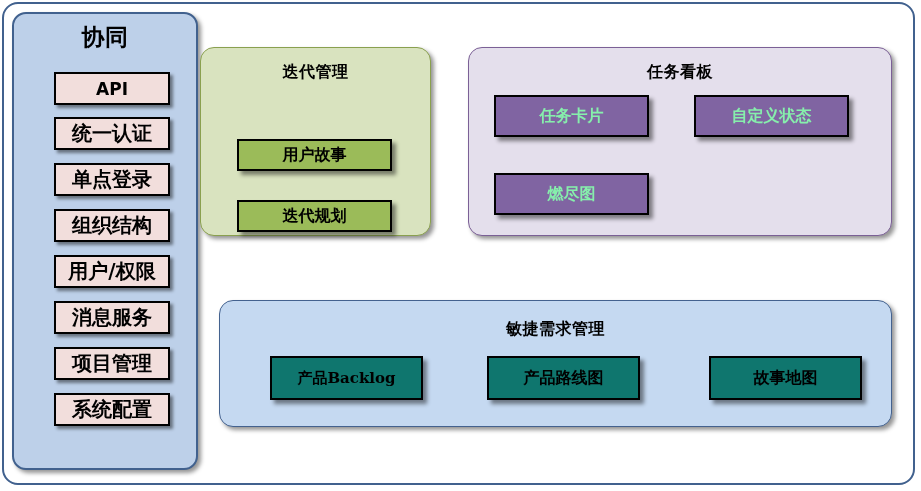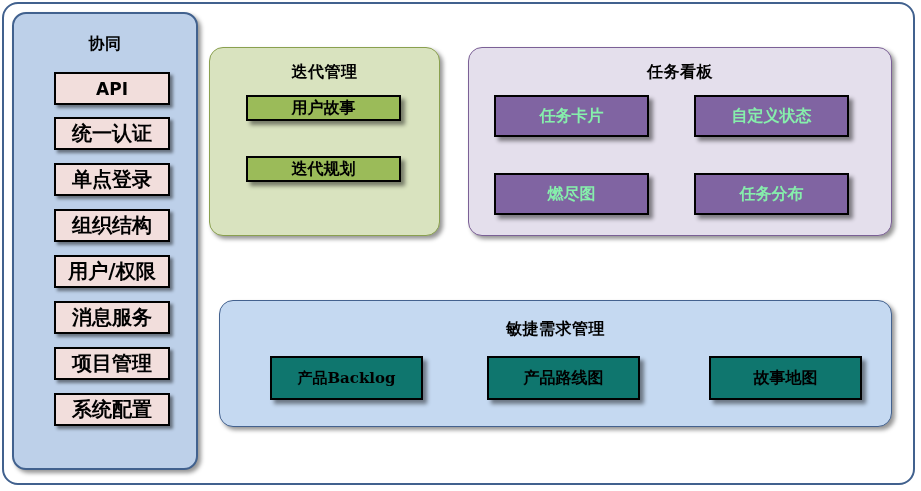--- a/index.html
+++ b/index.html
@@ -52,22 +52,22 @@
   
   #sidebar-panel {
     left: 12px;
     top: 12px;
     width: 186px;
     height: 458px;
     background: #bdd0e9;
     border: 2px solid #41618e;
   }
   #sidebar-title {
-    top: 20px;
-    font-size: 16px;
+    top: 8px;
+    font-size: 23px;
     font-family: Liberation Sans, sans-serif;
   }
   .sidebar-item {
     position: absolute;
     left: 40px;
     width: 116px;
     height: 33px;
     box-sizing: border-box;
     background: #f2dedc;
     border: 2px solid #000000;
@@ -81,48 +81,49 @@
     font-weight: bold;
   }
   .sidebar-item.latin {
     font-family: "DejaVu Sans", "Liberation Sans", sans-serif;
     font-size: 17px;
     align-items: center;
   }
 
   
   #iteration-panel {
-    left: 209px;
+    left: 200px;
     top: 47px;
     width: 231px;
     height: 189px;
     background: #d9e3bf;
     border: 1.5px solid #8aa04f;
   }
   #iteration-title {
     top: 14px;
     font-size: 16px;
     font-family: "DejaVu Sans", "Liberation Sans", sans-serif;
   }
   .green-box {
     position: absolute;
     left: 36px;
     width: 155px;
-    height: 26px;
+    height: 32px;
     box-sizing: border-box;
     background: #9bbb59;
     border: 2px solid #000000;
     box-shadow: 4px 4px 4px rgba(0,0,0,0.45);
     display: flex;
     align-items: center;
     justify-content: center;
     font-size: 16px;
     color: #000000;
     font-family: "DejaVu Serif", "Liberation Serif", serif;
     font-weight: bold;
+    margin-top: 44px;
   }
 
   
   #taskboard-panel {
     left: 468px;
     top: 47px;
     width: 424px;
     height: 189px;
     background: #e4dfec;
     border: 1.5px solid #7b6096;
@@ -236,23 +237,20 @@
 
     <div class="purple-box" style="left:25px; top:47px;">
       <span>任务卡片</span>
     </div>
     <div class="purple-box" style="left:225px; top:47px;">
       <span>自定义状态</span>
     </div>
     <div class="purple-box" style="left:25px; top:125px;">
       <span>燃尽图</span>
     </div>
-    <div class="purple-box" style="left:225px; top:125px;">
-      <span>任务分布</span>
-    </div>
   </div>
 
   <div class="panel" id="agile-panel">
     <div class="panel-title" id="agile-title">敏捷需求管理</div>
 
     <div class="blue-box mixed" style="left:50px;">
       <span>产品Backlog</span>
     </div>
     <div class="blue-box" style="left:267px;">
       <span>产品路线图</span>

